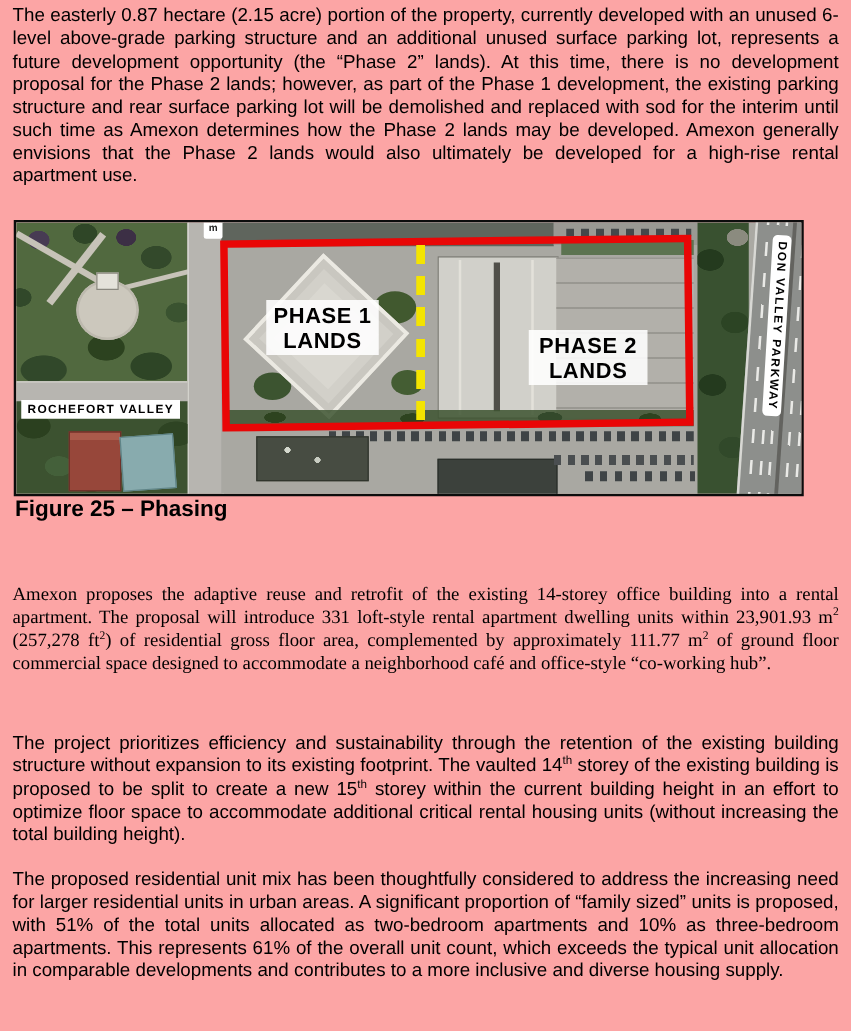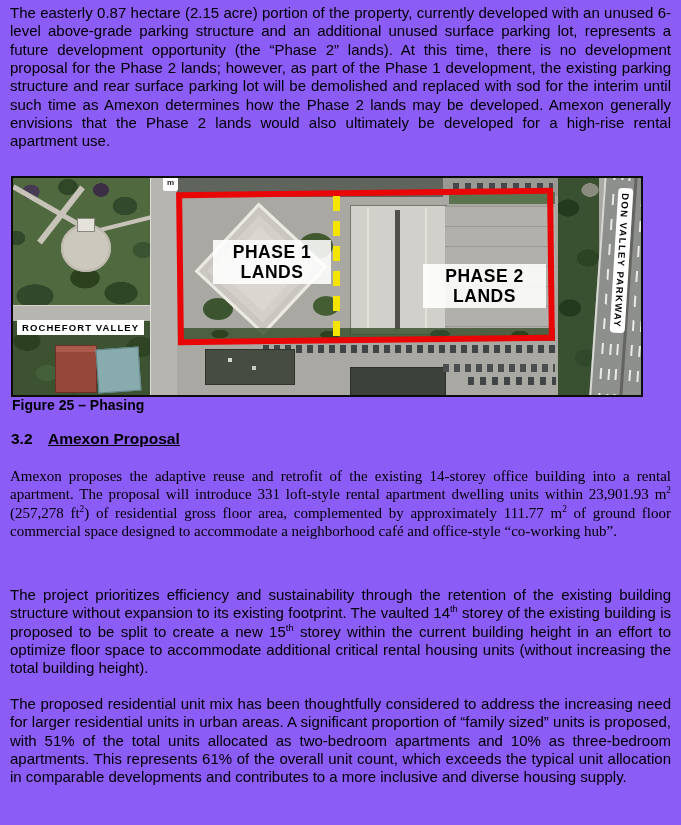--- a/index.html
+++ b/index.html
@@ -1,17 +1,17 @@
 <!DOCTYPE html>
 <html><head>
 <meta charset="utf-8">
 <style>
   html,body{margin:0;padding:0;background:#ffffff;}
   body{width:681px;font-family:"Liberation Sans",sans-serif;color:#000;}
-  .page{position:relative;width:681px;height:825px;overflow:hidden;background:#8b5cf6;}
+  .page{position:relative;width:681px;height:825px;overflow:hidden;background:#fca5a5;}
   .para{position:absolute;left:10px;width:661px;font-size:15px;line-height:18.35px;
         text-align:justify;text-justify:inter-word;margin:0;}
   .para sup{font-size:0.62em;line-height:0;vertical-align:super;}
   .p1{top:4px;} .p2{top:467px;font-family:Liberation Serif, serif;} .p3{top:586px;} .p4{top:695px;}
 
   .section-heading{position:absolute;top:430px;left:11px;margin:0;font-size:15.5px;font-weight:bold;}
   .section-heading .num{display:inline-block;width:37px;}
   .section-heading .title{text-decoration:underline;}
 
   .figure-frame{position:absolute;left:11px;top:176px;width:628px;height:217px;
@@ -106,33 +106,33 @@
   .lane.l1{left:7px;} .lane.l2{left:15px;} .lane.l3{left:22px;}
   .lane.l4{left:36px;} .lane.l5{left:44px;}
   .median{position:absolute;left:28px;top:0;width:3px;height:100%;background:#63635f;}
 
   
   .red-rect{left:164px;top:12px;width:377px;height:153px;border:6px solid #e90606;
             transform:rotate(-0.7deg);box-sizing:border-box;}
   .yellow-line{left:320px;top:18px;width:7px;height:141px;
                background:repeating-linear-gradient(to bottom,#f4e400 0 15px,rgba(0,0,0,0) 15px 25px);}
   .phase-label{background:rgba(255,255,255,0.88);color:#000;font-weight:bold;font-size:17.5px;
-               line-height:20px;text-align:center;padding:2px 14px;letter-spacing:0.5px;}
+               line-height:20px;text-align:center;padding:2px 0;letter-spacing:0.5px;}
   .phase1{left:200px;top:62px;width:90px;}
   .phase2{left:410px;top:63px;width:95px;margin-top:23px;}
   .phase-label span{display:block;}
   .street-label{background:#ffffff;color:#000;font-weight:bold;font-size:9.5px;
                 letter-spacing:1.1px;white-space:nowrap;}
   .rochefort{left:4px;top:142px;padding:2px 5px;}
   .dvp{left:601px;top:10px;padding:5px 2px;writing-mode:vertical-rl;text-orientation:mixed;
        letter-spacing:1.4px;border-radius:4px;transform:rotate(3.5deg);}
   .map-marker{left:150px;top:0;width:15px;height:13px;background:#fff;border-radius:0 0 2px 2px;
               font-size:8px;font-weight:bold;text-align:center;line-height:9px;color:#222;}
 
-  .figure-caption{position:absolute;left:12px;top:397px;font-size:14px;font-weight:bold;margin:0;}
+  .figure-caption{position:absolute;left:12px;top:397px;font-size:18px;font-weight:bold;margin:0;}
 </style>
 </head>
 <body>
 
 <div class="page">
 
   <p class="para p1"><span>The easterly 0.87 hectare (2.15 acre) portion of the property, currently developed with an unused 6-level above-grade parking structure and an additional unused surface parking lot, represents a future development opportunity (the “Phase 2” lands). At this time, there is no development proposal for the Phase 2 lands; however, as part of the Phase 1 development, the existing parking structure and rear surface parking lot will be demolished and replaced with sod for the interim until such time as Amexon determines how the Phase 2 lands may be developed. Amexon generally envisions that the Phase 2 lands would also ultimately be developed for a high-rise rental apartment use.</span></p>
 
   <figure class="figure-frame">
     <div class="photo">
@@ -195,21 +195,18 @@
         <span>LANDS</span>
       </div>
       <div class="street-label rochefort">ROCHEFORT VALLEY</div>
       <div class="street-label dvp">DON VALLEY PARKWAY</div>
       <div class="map-marker">m</div>
     </div>
   </figure>
 
   <p class="figure-caption">Figure 25 – Phasing</p>
 
-  <h2 class="section-heading">
-    <span class="num">3.2</span><span class="title">Amexon Proposal</span>
-  </h2>
 
   <p class="para p2"><span>Amexon proposes the adaptive reuse and retrofit of the existing 14-storey office building into a rental apartment. The proposal will introduce 331 loft-style rental apartment dwelling units within 23,901.93 m</span><sup>2</sup><span> (257,278 ft</span><sup>2</sup><span>) of residential gross floor area, complemented by approximately 111.77 m</span><sup>2</sup><span> of ground floor commercial space designed to accommodate a neighborhood café and office-style “co-working hub”.</span></p>
   <p class="para p3"><span>The project prioritizes efficiency and sustainability through the retention of the existing building structure without expansion to its existing footprint. The vaulted 14</span><sup>th</sup><span> storey of the existing building is proposed to be split to create a new 15</span><sup>th</sup><span> storey within the current building height in an effort to optimize floor space to accommodate additional critical rental housing units (without increasing the total building height).</span></p>
   <p class="para p4"><span>The proposed residential unit mix has been thoughtfully considered to address the increasing need for larger residential units in urban areas. A significant proportion of “family sized” units is proposed, with 51% of the total units allocated as two-bedroom apartments and 10% as three-bedroom apartments. This represents 61% of the overall unit count, which exceeds the typical unit allocation in comparable developments and contributes to a more inclusive and diverse housing supply.</span></p>
 
 </div>
 
 </body></html>

